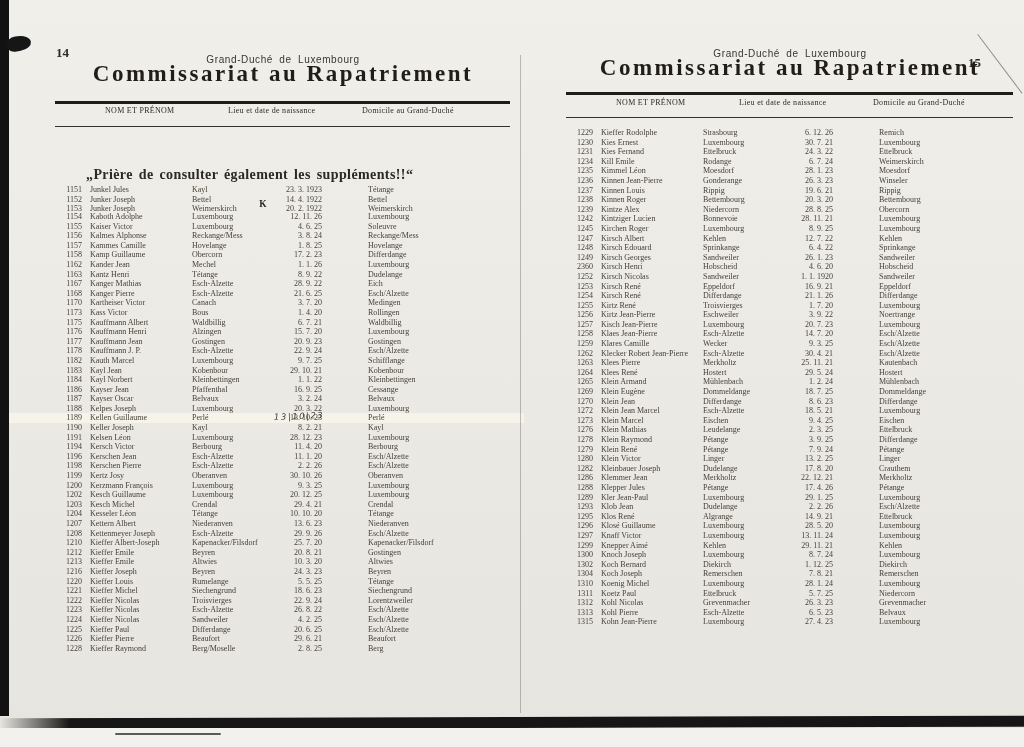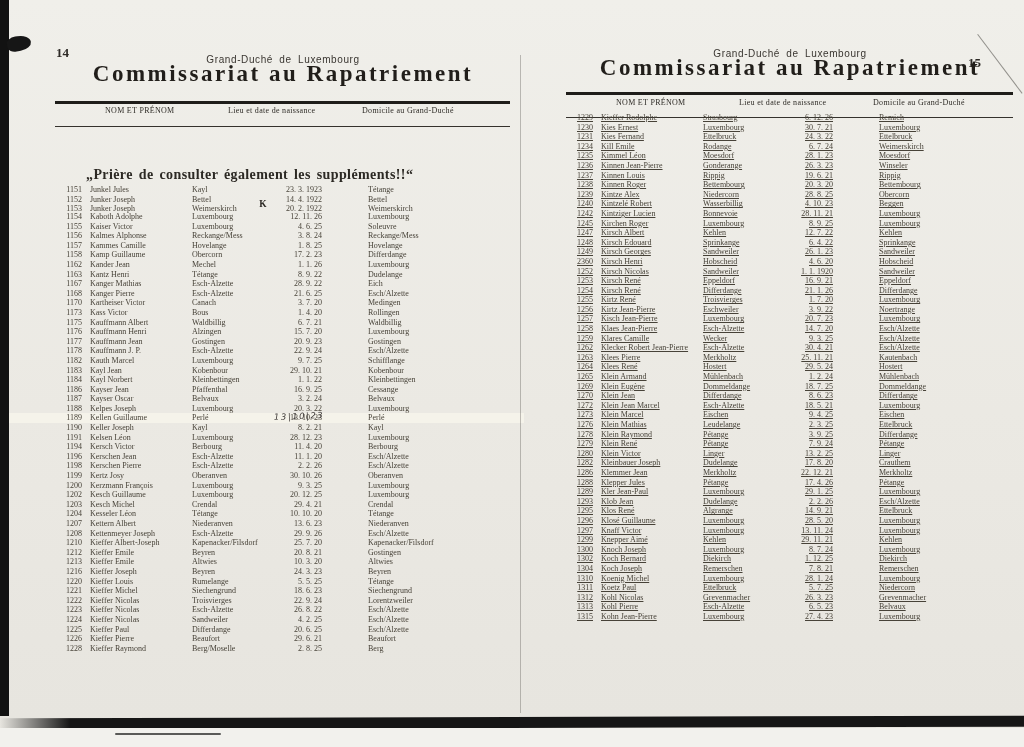--- a/index.html
+++ b/index.html
@@ -40,21 +40,21 @@
   .page-left .rule-thin{top:126px;} .page-right .rule-thin{top:117px;}
 
   .colheads{position:absolute;left:0;right:0;font-size:8px;color:#2e2b26;letter-spacing:.3px;}
   .page-left .colheads{top:106px;} .page-right .colheads{top:98px;}
   .colheads span{position:absolute;white-space:nowrap;}
   .ch-nom{left:95px;} .ch-lieu{left:218px;} .ch-dom{left:352px;}
 
   .rows{position:absolute;left:0;right:0;font-size:8px;line-height:9.6px;color:#474238;}
   .page-left .rows-top{top:152px;margin-top:33px;}
   .page-left .rows-main{top:212px;}
-  .page-right .rows-main{top:113px;text-decoration:underline;}
+  .page-right .rows-main{top:128px;}
   .row{display:grid;grid-template-columns:30px 110px 86px 44px auto;padding-left:42px;
        position:relative;white-space:nowrap;}
   .c-no{text-align:right;}
   .c-name{padding-left:8px;}
   .c-date{text-align:right;}
   .c-dom{padding-left:46px;}
   .row.highlight{background:#f5f3ea;box-shadow:-42px 0 0 #f5f3ea,8px 0 0 #f5f3ea;}
   .annot{position:absolute;left:264px;top:-1px;font-family:"DejaVu Sans",sans-serif;
          font-style:italic;font-size:8.5px;letter-spacing:1.5px;color:#3e3a38;transform:rotate(-2deg);}
 
@@ -619,28 +619,20 @@
 
         <div class="row">
           <span class="c-no">1239</span>
           <span class="c-name">Kintze Alex</span>
           <span class="c-place">Niedercorn</span>
           <span class="c-date">28. 8. 25</span>
           <span class="c-dom">Obercorn</span>
           <span class="annot"></span>
         </div>
 
-        <div class="row">
-          <span class="c-no">1240</span>
-          <span class="c-name">Kintzelé Robert</span>
-          <span class="c-place">Wasserbillig</span>
-          <span class="c-date">4. 10. 23</span>
-          <span class="c-dom">Beggen</span>
-          <span class="annot"></span>
-        </div>
 
         <div class="row">
           <span class="c-no">1242</span>
           <span class="c-name">Kintziger Lucien</span>
           <span class="c-place">Bonnevoie</span>
           <span class="c-date">28. 11. 21</span>
           <span class="c-dom">Luxembourg</span>
           <span class="annot"></span>
         </div>
 

